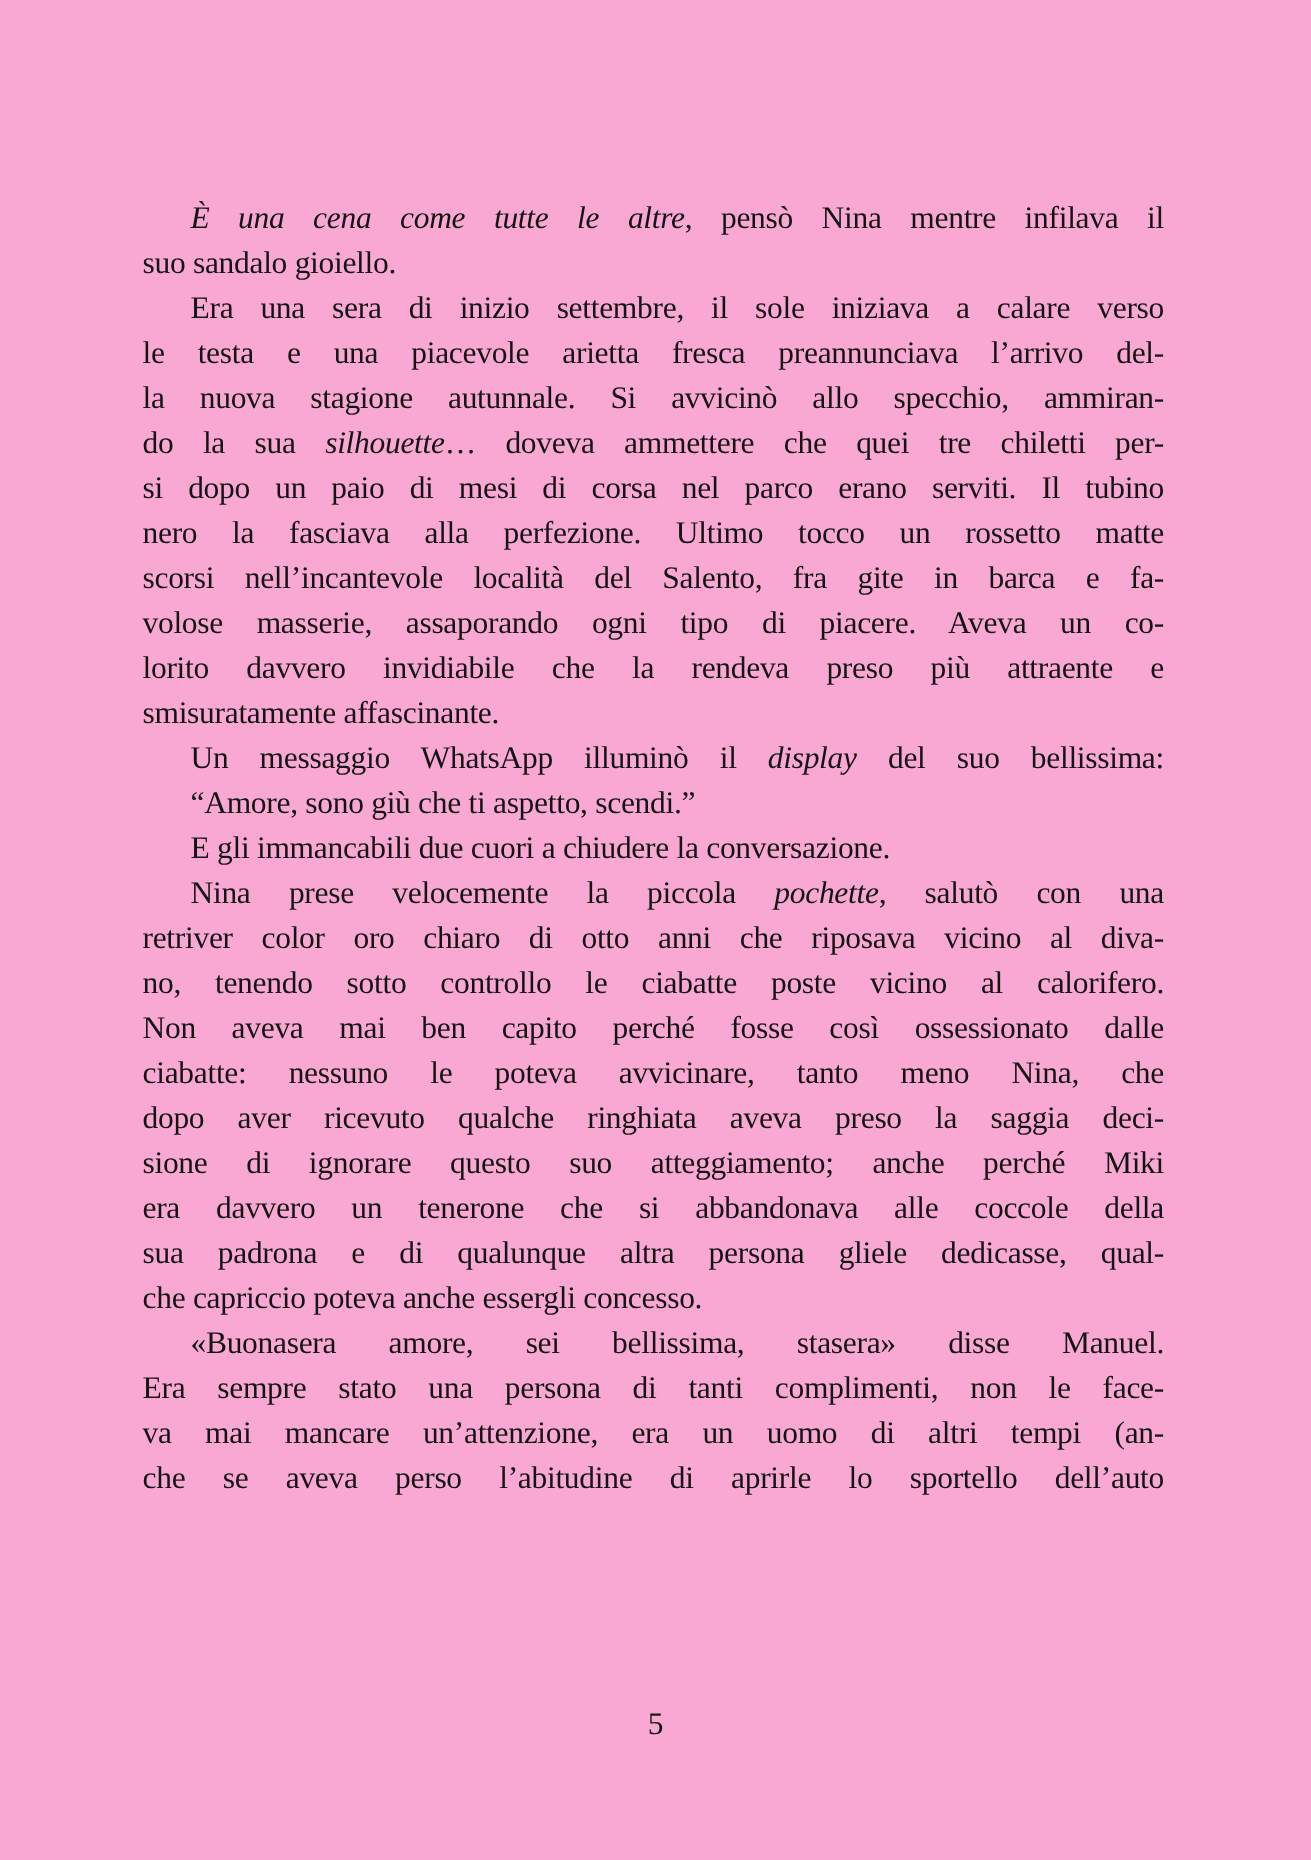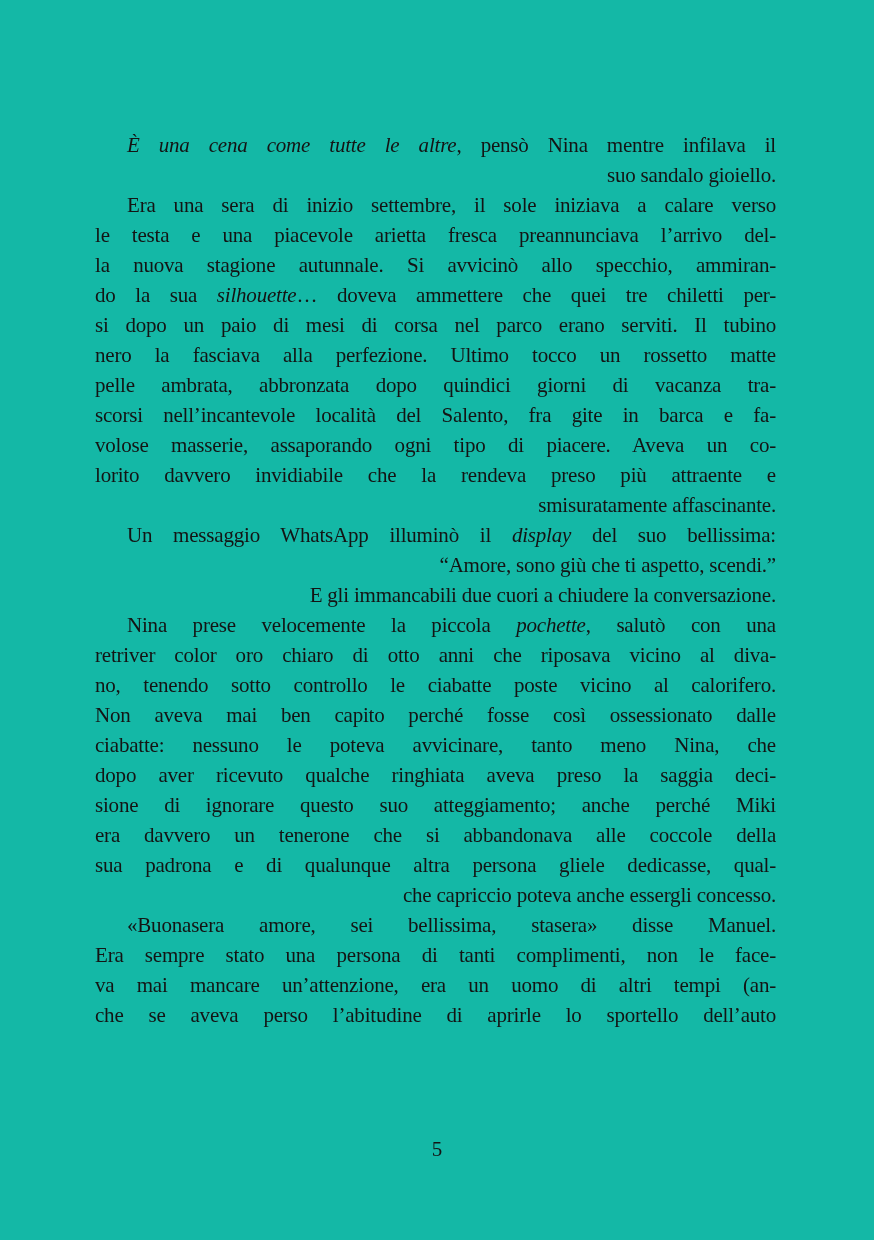--- a/index.html
+++ b/index.html
@@ -4,38 +4,38 @@
 <style>
   html, body {
     margin: 0;
     padding: 0;
     background: #ffffff;
   }
   .page {
     position: relative;
     width: 874px;
     height: 1240px;
-    background: #14b8a6;
+    background: #f9a8d4;
     color: #141414;
     font-family: "Liberation Serif", "DejaVu Serif", serif;
     overflow: hidden;
   }
   .text-block {
     position: absolute;
     left: 95px;
     top: 130px;
     width: 681px;
   }
   .line {
     font-size: 21px;
     line-height: 30px;
     height: 30px;
     letter-spacing: -0.2px;
     white-space: nowrap;
-    text-align: right;
+    text-align: left;
     overflow: visible;
   }
   .line.justify {
     white-space: normal;
     text-align: justify;
     text-align-last: justify;
   }
   .line.indent {
     text-indent: 32px;
   }
@@ -58,21 +58,20 @@
 <div class="page">
   <div class="text-block" id="text-block">
       <div class="line indent justify"><span class="seg-italic">È una cena come tutte le altre</span><span class="seg-regular">, pensò Nina mentre infilava il</span></div>
       <div class="line"><span class="seg-regular">suo sandalo gioiello.</span></div>
       <div class="line indent justify"><span class="seg-regular">Era una sera di inizio settembre, il sole iniziava a calare verso</span></div>
       <div class="line justify"><span class="seg-regular">le testa e una piacevole arietta fresca preannunciava l’arrivo del-</span></div>
       <div class="line justify"><span class="seg-regular">la nuova stagione autunnale. Si avvicinò allo specchio, ammiran-</span></div>
       <div class="line justify"><span class="seg-regular">do la sua </span><span class="seg-italic">silhouette</span><span class="seg-regular">… doveva ammettere che quei tre chiletti per-</span></div>
       <div class="line justify"><span class="seg-regular">si dopo un paio di mesi di corsa nel parco erano serviti. Il tubino</span></div>
       <div class="line justify"><span class="seg-regular">nero la fasciava alla perfezione. Ultimo tocco un rossetto matte</span></div>
-      <div class="line justify"><span class="seg-regular">pelle ambrata, abbronzata dopo quindici giorni di vacanza tra-</span></div>
       <div class="line justify"><span class="seg-regular">scorsi nell’incantevole località del Salento, fra gite in barca e fa-</span></div>
       <div class="line justify"><span class="seg-regular">volose masserie, assaporando ogni tipo di piacere. Aveva un co-</span></div>
       <div class="line justify"><span class="seg-regular">lorito davvero invidiabile che la rendeva preso più attraente e</span></div>
       <div class="line"><span class="seg-regular">smisuratamente affascinante.</span></div>
       <div class="line indent justify"><span class="seg-regular">Un messaggio WhatsApp illuminò il </span><span class="seg-italic">display</span><span class="seg-regular"> del suo bellissima:</span></div>
       <div class="line indent"><span class="seg-regular">“Amore, sono giù che ti aspetto, scendi.”</span></div>
       <div class="line indent"><span class="seg-regular">E gli immancabili due cuori a chiudere la conversazione.</span></div>
       <div class="line indent justify"><span class="seg-regular">Nina prese velocemente la piccola </span><span class="seg-italic">pochette</span><span class="seg-regular">, salutò con una</span></div>
       <div class="line justify"><span class="seg-regular">retriver color oro chiaro di otto anni che riposava vicino al diva-</span></div>
       <div class="line justify"><span class="seg-regular">no, tenendo sotto controllo le ciabatte poste vicino al calorifero.</span></div>

